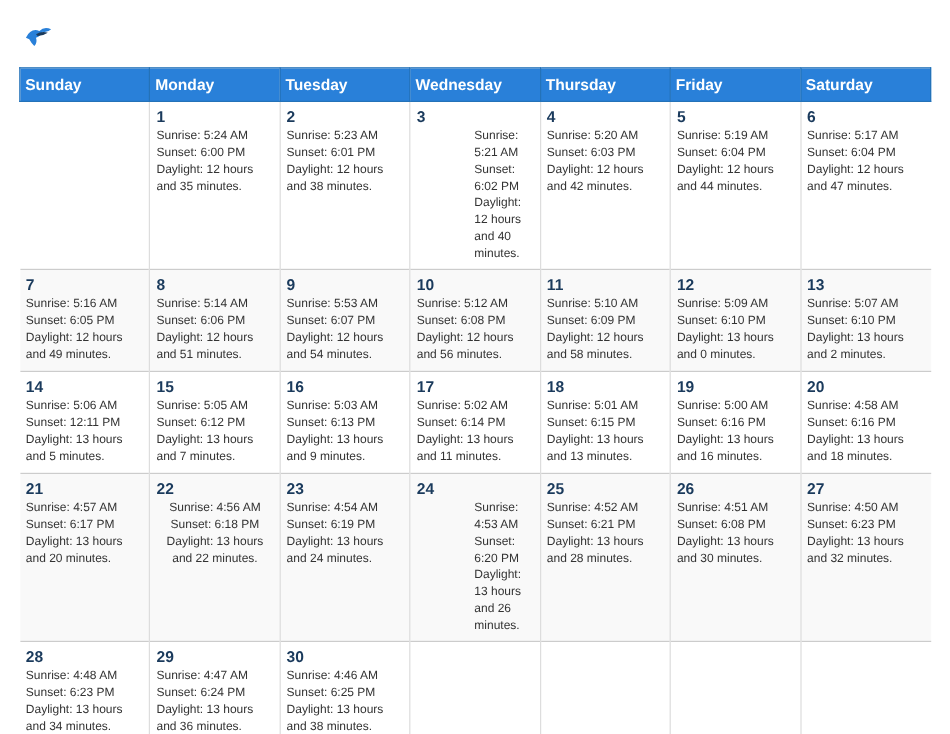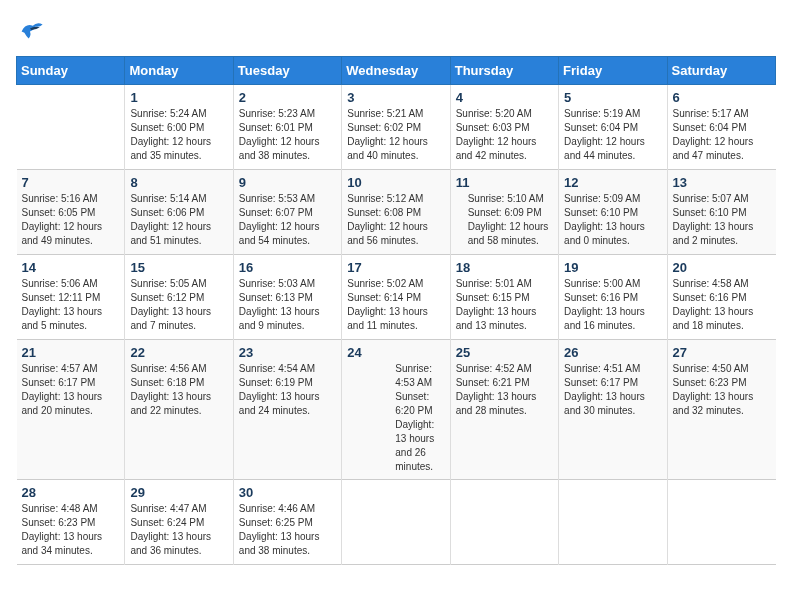--- a/index.html
+++ b/index.html
@@ -122,21 +122,21 @@
         </td>
         <td>
           <span class="day-num">2</span>
           <div class="cell-text" style="white-space: pre-line;">Sunrise: 5:23 AM
 Sunset: 6:01 PM
 Daylight: 12 hours
 and 38 minutes.</div>
         </td>
         <td>
           <span class="day-num">3</span>
-          <div class="cell-text" style="white-space: pre-line;">Sunrise: 5:21 AM
+          <div class="cell-text" style="white-space: pre-line; margin-left: 48px;">Sunrise: 5:21 AM
 Sunset: 6:02 PM
 Daylight: 12 hours
 and 40 minutes.</div>
         </td>
         <td>
           <span class="day-num">4</span>
           <div class="cell-text" style="white-space: pre-line;">Sunrise: 5:20 AM
 Sunset: 6:03 PM
 Daylight: 12 hours
 and 42 minutes.</div>
@@ -180,21 +180,21 @@
         </td>
         <td>
           <span class="day-num">10</span>
           <div class="cell-text" style="white-space: pre-line;">Sunrise: 5:12 AM
 Sunset: 6:08 PM
 Daylight: 12 hours
 and 56 minutes.</div>
         </td>
         <td>
           <span class="day-num">11</span>
-          <div class="cell-text" style="white-space: pre-line; margin-left: 12px;">Sunrise: 5:10 AM
+          <div class="cell-text" style="white-space: pre-line;">Sunrise: 5:10 AM
 Sunset: 6:09 PM
 Daylight: 12 hours
 and 58 minutes.</div>
         </td>
         <td>
           <span class="day-num">12</span>
           <div class="cell-text" style="white-space: pre-line;">Sunrise: 5:09 AM
 Sunset: 6:10 PM
 Daylight: 13 hours
 and 0 minutes.</div>
@@ -261,21 +261,21 @@
       <tr>
         <td>
           <span class="day-num">21</span>
           <div class="cell-text" style="white-space: pre-line;">Sunrise: 4:57 AM
 Sunset: 6:17 PM
 Daylight: 13 hours
 and 20 minutes.</div>
         </td>
         <td>
           <span class="day-num">22</span>
-          <div class="cell-text" style="white-space: pre-line;">Sunrise: 4:56 AM
+          <div class="cell-text" style="white-space: pre-line; text-align: center;">Sunrise: 4:56 AM
 Sunset: 6:18 PM
 Daylight: 13 hours
 and 22 minutes.</div>
         </td>
         <td>
           <span class="day-num">23</span>
           <div class="cell-text" style="white-space: pre-line;">Sunrise: 4:54 AM
 Sunset: 6:19 PM
 Daylight: 13 hours
 and 24 minutes.</div>
@@ -290,21 +290,21 @@
         <td>
           <span class="day-num">25</span>
           <div class="cell-text" style="white-space: pre-line;">Sunrise: 4:52 AM
 Sunset: 6:21 PM
 Daylight: 13 hours
 and 28 minutes.</div>
         </td>
         <td>
           <span class="day-num">26</span>
           <div class="cell-text" style="white-space: pre-line;">Sunrise: 4:51 AM
-Sunset: 6:17 PM
+Sunset: 6:08 PM
 Daylight: 13 hours
 and 30 minutes.</div>
         </td>
         <td>
           <span class="day-num">27</span>
           <div class="cell-text" style="white-space: pre-line;">Sunrise: 4:50 AM
 Sunset: 6:23 PM
 Daylight: 13 hours
 and 32 minutes.</div>
         </td>

